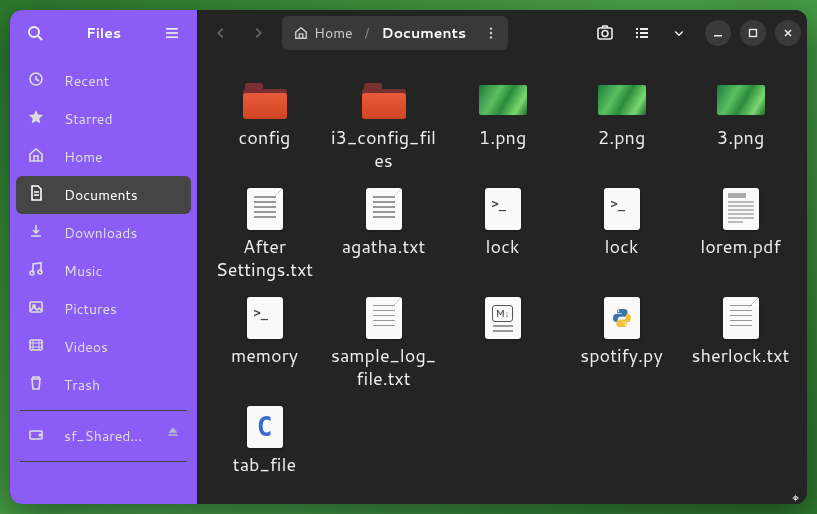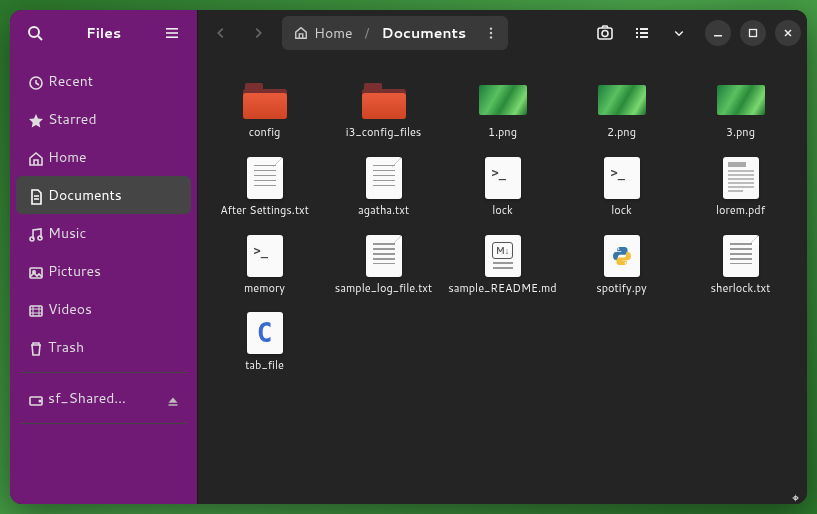--- a/index.html
+++ b/index.html
@@ -1,43 +1,43 @@
 <!DOCTYPE html>
 <html><head>
 <meta charset="utf-8">
 <style>
 *{box-sizing:border-box;margin:0;padding:0;font-family:Cantarell,system-ui,sans-serif;font-size:14px;-webkit-font-smoothing:antialiased}
 body{background:linear-gradient(135deg,#2d7a2d 0%,#4da84d 50%,#2d7a2d 100%);display:flex;align-items:center;justify-content:center;width:817px;height:514px;overflow:hidden}
 .window{width:797px;height:494px;background:#242424;border-radius:12px;display:flex;overflow:hidden;box-shadow:0 10px 40px rgba(0,0,0,.5)}
-.sidebar{width:188px;background:#701a75;display:flex;flex-direction:column;border-right:1px solid #1a1a1a}
+.sidebar{width:188px;background:#8b5cf6;display:flex;flex-direction:column;border-right:1px solid #1a1a1a}
 .sb-header{height:46px;display:flex;align-items:center;padding:0 8px;gap:6px}
 .icon-btn{width:34px;height:34px;border-radius:6px;display:flex;align-items:center;justify-content:center;color:#eee;cursor:pointer;background:transparent;border:none}
 .sb-title{flex:1;text-align:center;color:#fff;font-weight:700}
 .sb-list{flex:1;padding:6px;overflow-y:auto}
-.sb-item{display:flex;align-items:flex-end;gap:4px;padding:9px 12px;border-radius:6px;color:#ddd;cursor:pointer}
+.sb-item{display:flex;align-items:flex-start;gap:20px;padding:9px 12px;border-radius:6px;color:#ddd;cursor:pointer}
 .sb-item.active{background:#454545;color:#fff}
 .sb-sep{height:1px;background:#444;margin:6px 4px}
 .sb-eject{margin-left:auto;color:#bbb}
 svg{display:block}
 .main{flex:1;display:flex;flex-direction:column;background:#242424}
 .toolbar{height:46px;display:flex;align-items:center;padding:0 6px;gap:3px}
 .nav-btn{width:34px;height:34px;display:flex;align-items:center;justify-content:center;color:#eee;border-radius:6px;cursor:pointer}
 .nav-btn.disabled{color:#666}
 .path-bar{display:flex;align-items:center;background:#393939;border-radius:6px;height:34px;padding:0 4px;gap:2px;margin:0 4px}
 .path-seg{display:flex;align-items:center;gap:6px;padding:4px 8px;color:#ccc;border-radius:4px;cursor:pointer}
 .path-seg.current{color:#fff;font-weight:700}
 .path-sep{color:#888;padding:0 2px}
 .path-kebab{display:flex;align-items:center;justify-content:center;width:26px;height:26px;color:#ccc;border-radius:4px;margin-left:2px;cursor:pointer}
 .spacer{flex:1}
 .tb-btn{width:34px;height:34px;display:flex;align-items:center;justify-content:center;color:#eee;border-radius:6px;cursor:pointer}
 .wc-btn{width:26px;height:26px;border-radius:50%;background:#3a3a3a;display:flex;align-items:center;justify-content:center;color:#eee;margin-left:6px;cursor:pointer}
 .grid{flex:1;overflow-y:auto;padding:18px 8px;display:grid;grid-template-columns:repeat(5,1fr);gap:6px 2px;align-content:start}
 .file{display:flex;flex-direction:column;align-items:center;padding:6px 4px;border-radius:8px;cursor:pointer}
 .thumb{width:48px;height:40px;display:flex;align-items:center;justify-content:center;margin-bottom:6px}
-.fname{color:#eee;text-align:center;line-height:1.25;max-width:110px;word-break:break-word;font-size:11px}
+.fname{color:#eee;text-align:center;line-height:1.25;max-width:110px;word-break:break-word;font-size:18px}
 .folder-ic{position:relative;width:44px;height:38px}
 .folder-back{position:absolute;width:44px;height:30px;bottom:0;background:linear-gradient(#7a3030,#5a2020);border-radius:3px}
 .folder-tab{position:absolute;width:18px;height:10px;top:2px;left:2px;background:#7a3030;border-radius:2px 2px 0 0}
 .folder-front{position:absolute;width:44px;height:26px;bottom:0;background:linear-gradient(#e85a3a,#d04525);border-radius:3px}
 .img-thumb{width:48px;height:30px;background:linear-gradient(120deg,#1a7a3a 0%,#5ac060 35%,#2a8a3a 55%,#7ad870 80%,#1a6a2a 100%);border-radius:2px}
 .txt-ic{width:36px;height:42px;background:#fafafa;border-radius:3px;position:relative;box-shadow:0 1px 3px rgba(0,0,0,.3)}
 .txt-ic::after{content:"";position:absolute;left:7px;right:7px;top:8px;height:22px;background:repeating-linear-gradient(#999 0,#999 1.5px,transparent 1.5px,transparent 5px)}
 .txt-ic.corner::before{content:"";position:absolute;top:0;right:0;width:10px;height:10px;background:linear-gradient(135deg,transparent 48%,#ccc 50%,#fff 52%);border-radius:0 3px 0 0}
 .script-ic{width:36px;height:42px;background:#fafafa;border-radius:3px;position:relative;box-shadow:0 1px 3px rgba(0,0,0,.3);display:flex;align-items:flex-start;justify-content:flex-start;padding:9px 0 0 7px;color:#444;font-family:monospace;font-weight:700;font-size:12px}
 .py-ic{width:36px;height:42px;background:#fafafa;border-radius:3px;position:relative;box-shadow:0 1px 3px rgba(0,0,0,.3);display:flex;align-items:center;justify-content:center}
@@ -104,20 +104,28 @@
               <path d="M4 1h6l3 3v11H4z"></path>
               <line x1="6" y1="7" x2="11" y2="7"></line>
               <line x1="6" y1="10" x2="11" y2="10"></line>
             </svg>
           </span>
           <span>Documents</span>
         </div>
         <div class="sb-item">
           <span>
             <svg width="16" height="16" viewBox="0 0 16 16" fill="none" stroke="currentColor" stroke-width="1.6">
+              <path d="M8 2v8M5 7l3 3 3-3M3 13h10"></path>
+            </svg>
+          </span>
+          <span>Downloads</span>
+        </div>
+        <div class="sb-item">
+          <span>
+            <svg width="16" height="16" viewBox="0 0 16 16" fill="none" stroke="currentColor" stroke-width="1.6">
               <path d="M5 12V3l8-1v9"></path>
               <circle cx="4" cy="12" r="2"></circle>
               <circle cx="12" cy="11" r="2"></circle>
             </svg>
           </span>
           <span>Music</span>
         </div>
         <div class="sb-item">
           <span>
             <svg width="16" height="16" viewBox="0 0 16 16" fill="none" stroke="currentColor" stroke-width="1.6">
@@ -326,21 +334,20 @@
           <div class="fname">sample_log_file.txt</div>
         </div>
         <div class="file">
           <div class="thumb">
             <div class="md-ic">
               <span class="badge">M↓</span>
               <div style="width:20px;height:2px;background:#999"></div>
               <div style="width:20px;height:2px;background:#999"></div>
             </div>
           </div>
-          <div class="fname">sample_README.md</div>
         </div>
         <div class="file">
           <div class="thumb">
             <div class="py-ic">
               <svg width="22" height="22" viewBox="0 0 32 32">
                 <path fill="#3b78aa" d="M15 3c-6 0-6 3-6 3v3h6v1H7s-4 0-4 6 4 6 4 6h3v-4s0-4 4-4h6s4 0 4-4V6s0-3-6-3h-3z"></path>
                 <circle cx="11" cy="6" r="1.2" fill="#fff"></circle>
                 <path fill="#f2c03a" d="M17 29c6 0 6-3 6-3v-3h-6v-1h8s4 0 4-6-4-6-4-6h-3v4s0 4-4 4h-6s-4 0-4 4v4s0 3 6 3h3z"></path>
                 <circle cx="21" cy="26" r="1.2" fill="#fff"></circle>
               </svg>

